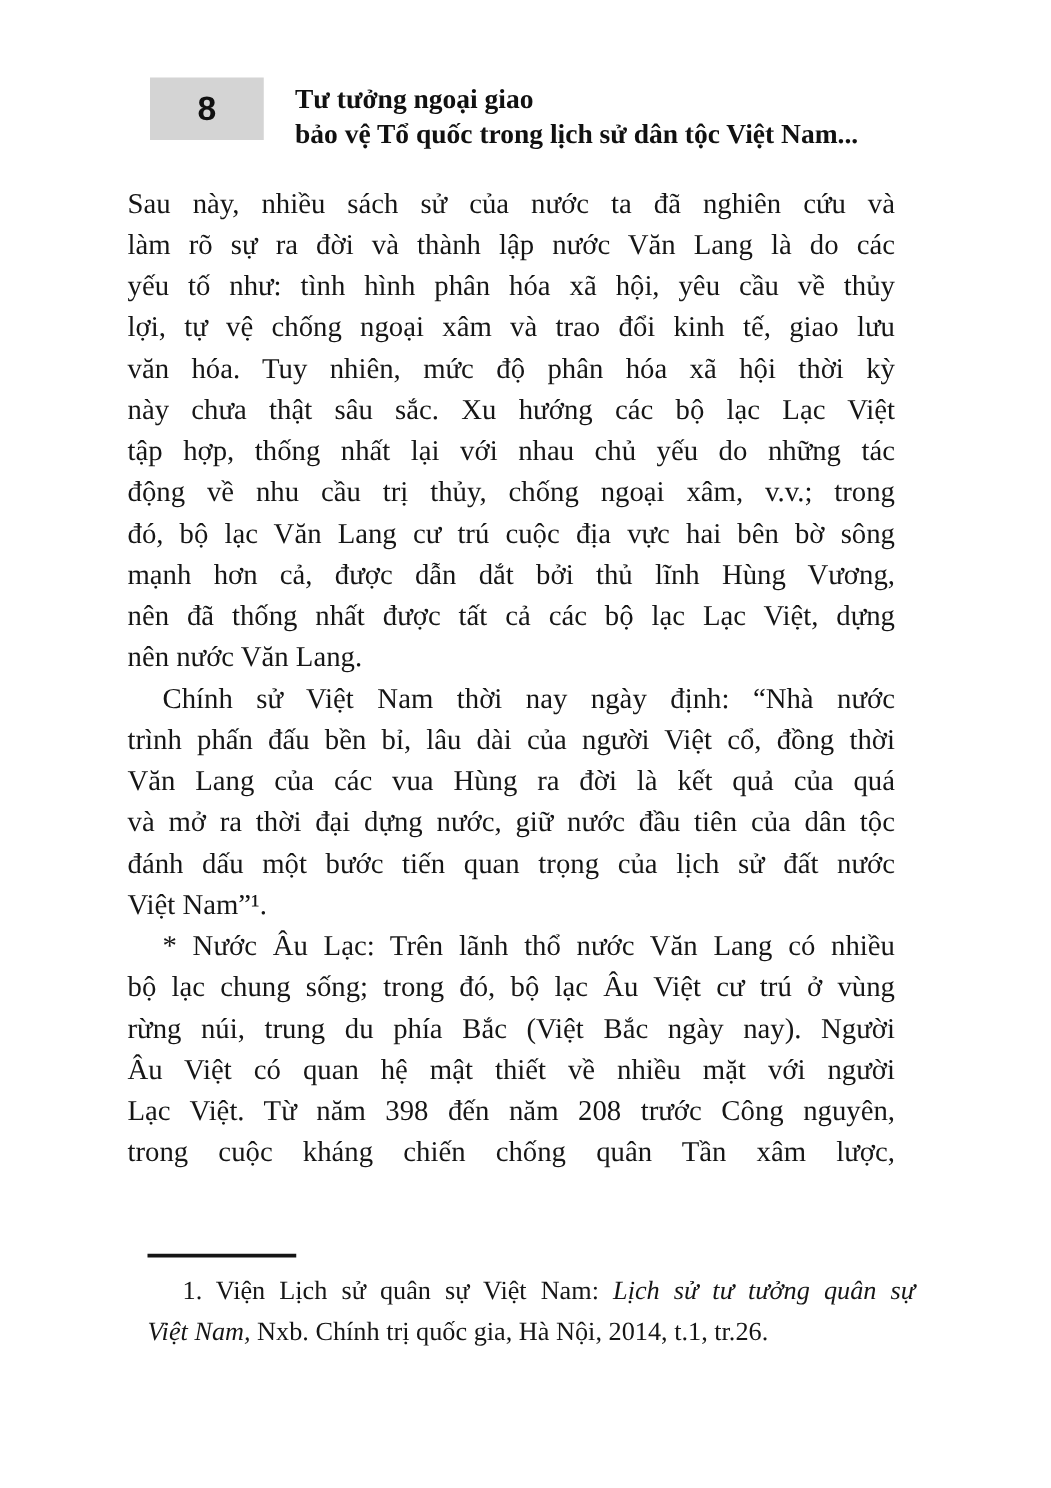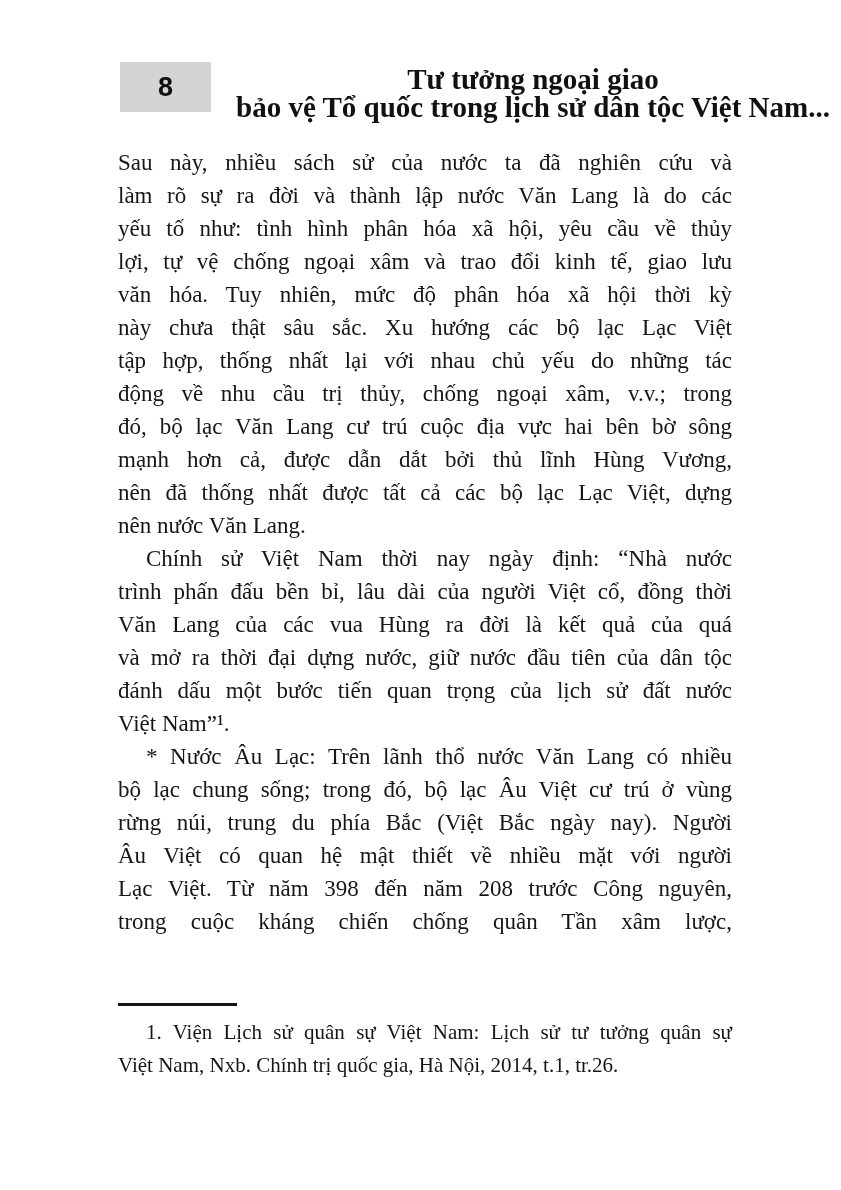--- a/index.html
+++ b/index.html
@@ -27,30 +27,29 @@
     align-items: center;
     justify-content: center;
     font-family: "Liberation Sans", sans-serif;
     font-weight: bold;
     font-size: 27px;
     color: #111111;
   }
   .header-title {
     margin-left: 25px;
     font-weight: bold;
-    font-size: 29px;
+    font-size: 22px;
     line-height: 28px;
     padding-top: 3px;
     color: #111111;
     white-space: nowrap;
-    text-align: center;
   }
   .body-text {
     position: absolute;
-    left: 118px;
+    left: 102px;
     top: 146px;
     width: 614px;
     font-size: 23px;
   }
   .line {
     height: 33px;
     line-height: 33px;
     white-space: normal;
     overflow: visible;
   }
@@ -67,21 +66,21 @@
   .footnote {
     position: absolute;
     left: 118px;
     top: 1016px;
     width: 614px;
     font-size: 21px;
   }
   .fline { height: 33px; line-height: 33px; }
   .fline.justify { text-align: justify; text-align-last: justify; }
   .fline.indent { padding-left: 28px; }
-  .italic { }
+  .italic { font-style: italic; }
 </style>
 </head>
 <body>
 
 <div class="page" style="background: rgb(255, 255, 255); color: rgb(22, 22, 22);">
 
   <div class="page-header">
     <div class="pagenum-box" style="background: rgb(212, 212, 212);">
       <span>8</span>
     </div>

